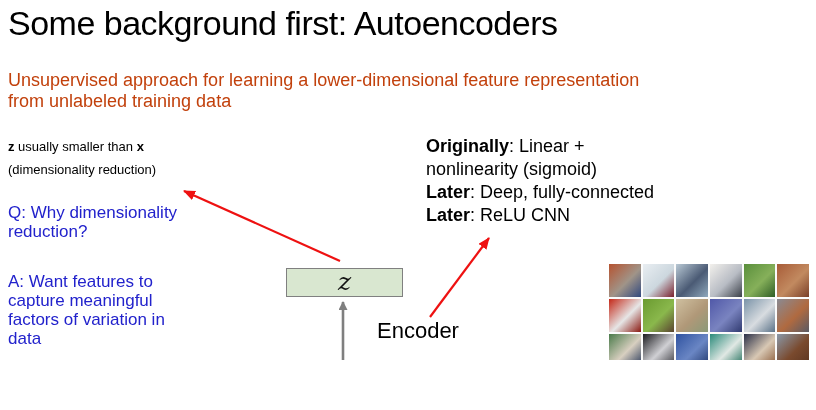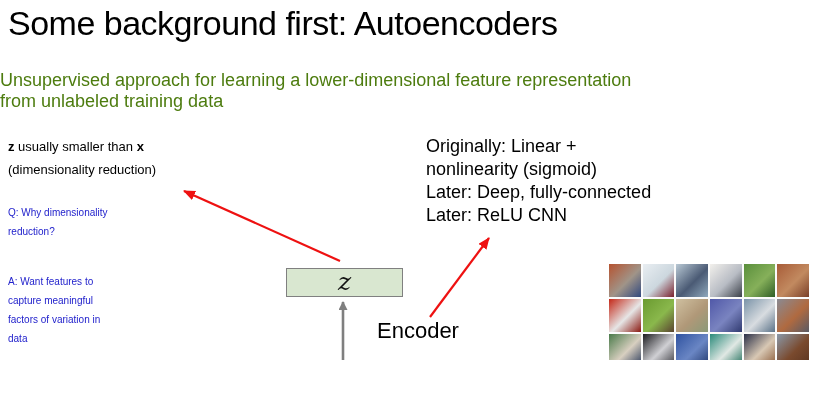--- a/index.html
+++ b/index.html
@@ -3,28 +3,28 @@
 <meta charset="utf-8">
 <style>
   html,body { margin:0; padding:0; background:#ffffff; }
   .slide {
     position:relative; width:816px; height:360px; background:#ffffff;
     font-family:"Liberation Sans","DejaVu Sans",sans-serif; color:#111;
     overflow:hidden;
   }
   .abs { position:absolute; }
   .title { left:8px; top:4px; font-size:34px; font-weight:400; color:#000; letter-spacing:-0.5px; margin:0; }
-  .subtitle { left:0; top:70px; font-size:18px; line-height:21px; white-space:pre-line; color:#4d7c0f; }
+  .subtitle { left:8px; top:70px; font-size:18px; line-height:21px; white-space:pre-line; color:#c2410c; }
   .left-note { left:8px; top:135px; font-size:13px; line-height:23px; color:#000; }
   .left-note b { font-weight:700; }
-  .blue-note { left:8px; color:#2222cc; font-size:10px; line-height:19px; white-space:pre-line; }
+  .blue-note { left:8px; color:#2222cc; font-size:17px; line-height:19px; white-space:pre-line; }
   .q-note { top:203px; }
   .a-note { top:272px; }
   .right-notes { left:426px; top:135px; font-size:18px; line-height:23px; color:#000; }
-  .right-notes b { font-weight:400; }
+  .right-notes b { font-weight:700; }
   .diagram-label { font-size:22px; color:#000; }
   .features-label { left:190px; top:269px; }
   .encoder-label { left:377px; top:318px; }
   .input-label { left:138px; top:363px; }
   .node-box {
     display:flex; align-items:center; justify-content:center;
     border:1.6px solid #808080; box-sizing:border-box;
   }
   .z-box { left:286px; top:268px; width:117px; height:29px; background:#d9e7d0; }
   .x-box { left:248px; top:360px; width:191px; height:29px; background:#c6d9f1; }

